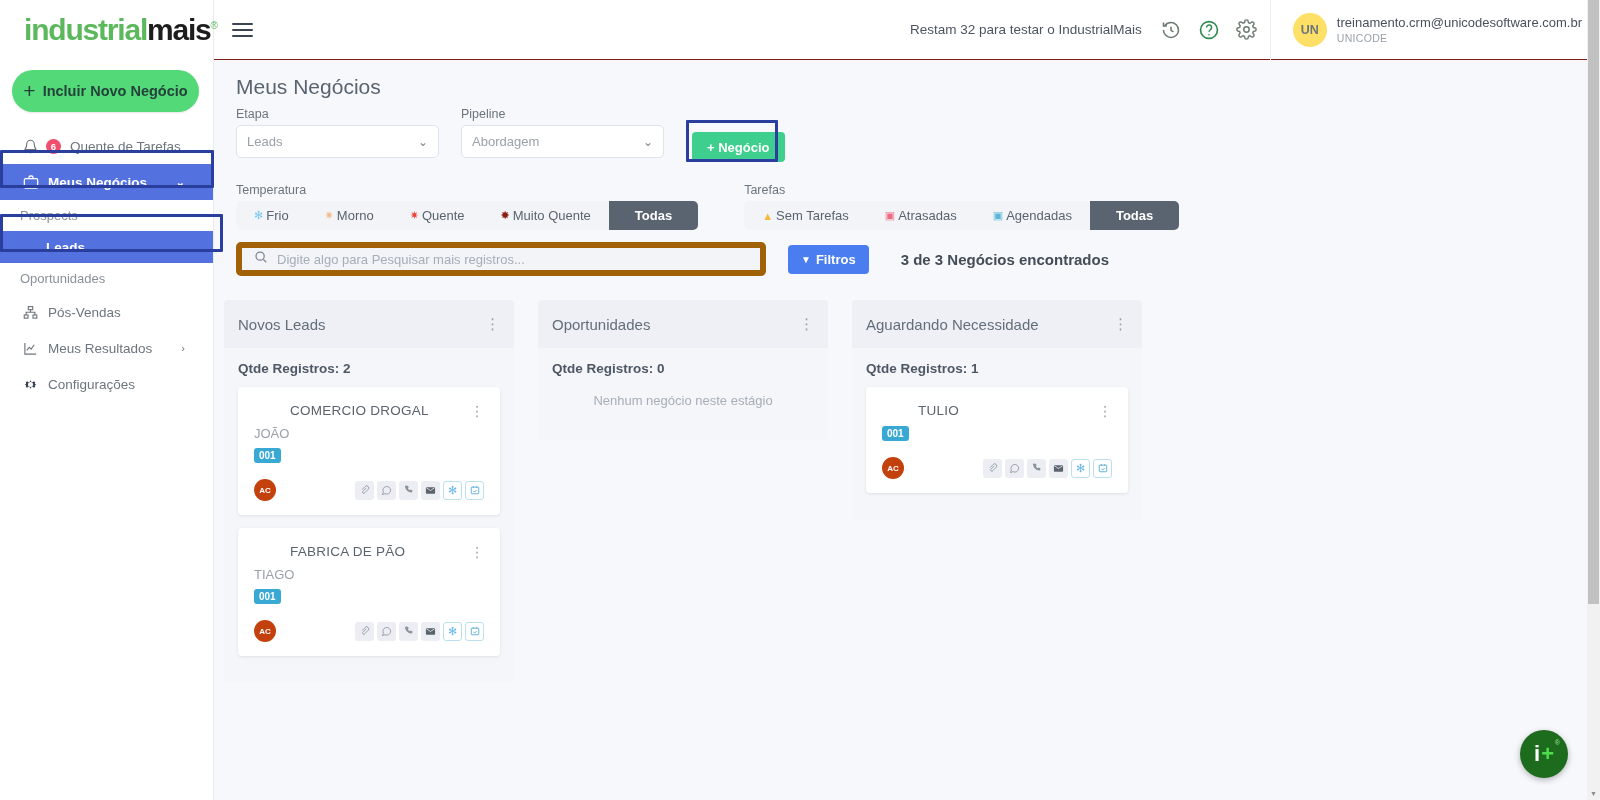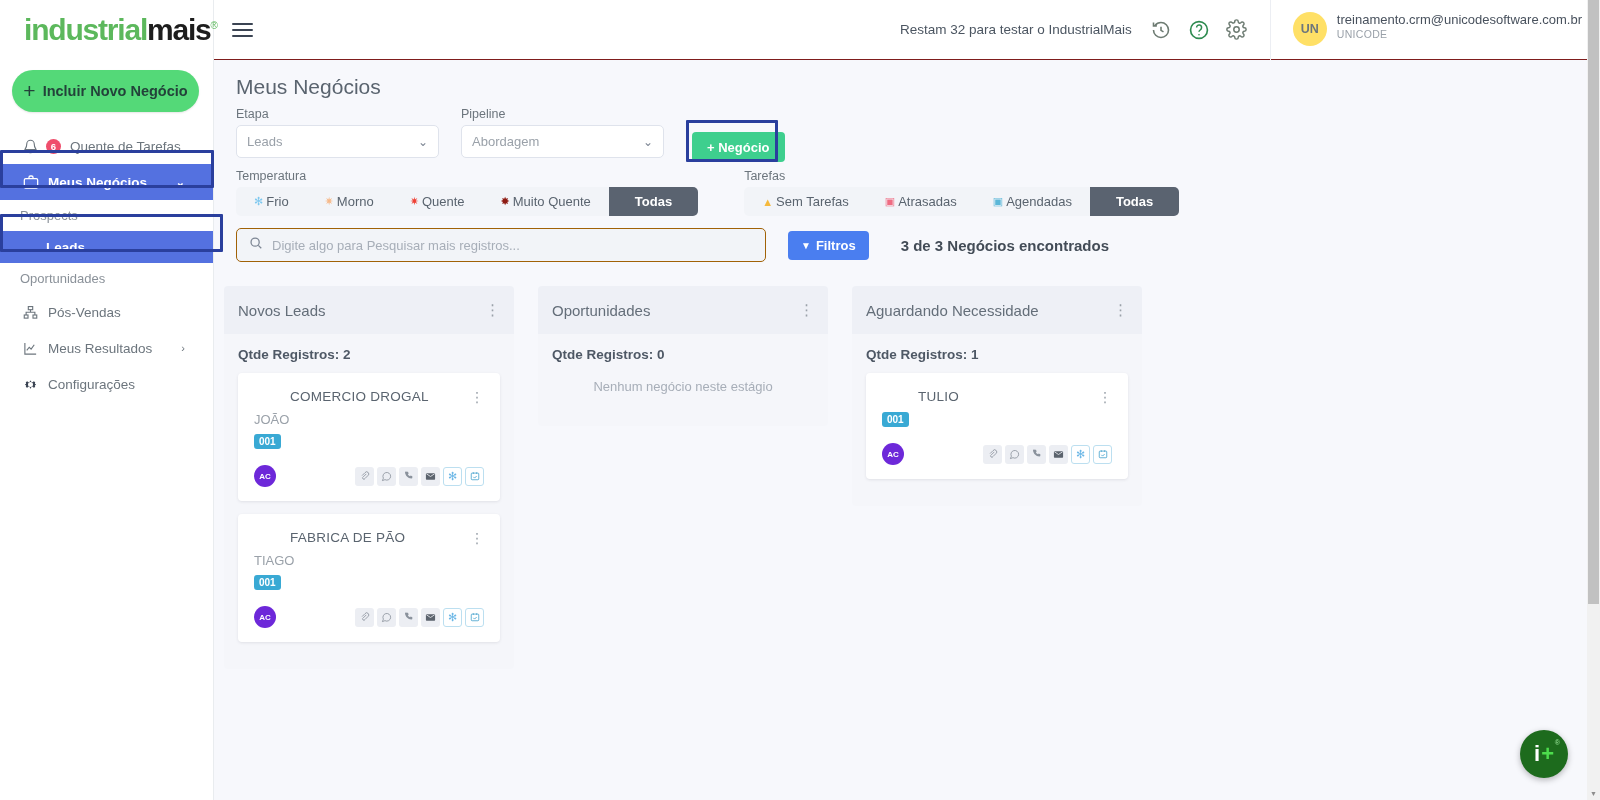--- a/index.html
+++ b/index.html
@@ -70,22 +70,22 @@
   .topbar {
     height: 60px; background: #fff; display: flex; align-items: center;
     border-bottom: 1px solid #7f1d1d; flex: 0 0 60px;
   }
   .burger { width: 42px; display:flex; flex-direction: column; gap: 4px; padding-left: 18px; cursor:pointer;}
   .burger i { display:block; width: 21px; height: 2px; background: #3b4453; border-radius: 1px;}
   .topbar-spacer { flex: 1 1 auto; }
   .trial { font-size: 13.5px; color: #4b5561; margin-right: 10px; }
   .tb-icon { width: 30px; height: 30px; margin: 0 4px; display:flex; align-items:center; justify-content:center; cursor:pointer;}
   .userbox {
-    display: flex; align-items: flex-start; gap: 10px; padding: 12px 18px 0 22px;
-    border-left: 1px solid #eceef3; height: 60px; margin-left: 14px; cursor: pointer;
+    display: flex; align-items: center; gap: 10px; padding: 0 18px 0 22px;
+    border-left: 1px solid #eceef3; height: 60px; margin-left: 4px; cursor: pointer;
   }
   .avatar-yellow {
     width: 34px; height: 34px; border-radius: 50%; background: #ffe066;
     display: flex; align-items: center; justify-content: center;
     font-size: 12.5px; color: #6c757d; font-weight: 600;
   }
   .uemail { font-size: 13px; color: #48515d; line-height: 1.25; }
   .uorg { font-size: 10.5px; color: #9aa1a9; letter-spacing: .3px; }
 
   
@@ -100,35 +100,35 @@
     background: #fff; display: flex; align-items: center; padding: 0 10px;
     font-size: 13px; color: #9aa1a9; cursor: pointer;
   }
   .fselect .chev { margin-left: auto; color: #7d8694; font-size: 12px; }
   .btn-neg {
     margin-top: 19px; background: #3ecf8e; color: #fff; border: none; border-radius: 4px;
     height: 30px; padding: 0 15px; font-size: 13px; font-weight: 600; cursor: pointer;
   }
   .neg-wrap { position: relative; padding: 6px; }
 
-  .segrow { display: flex; padding: 0 8px 0 22px; margin-top: 1px; align-items: flex-end;}
+  .segrow { display: flex; padding: 0 8px 0 22px; margin-top: 15px; align-items: flex-end;}
   .seg-block { margin-right: 22px; }
   .seg {
     display: flex; background: #f2f4f8; border-radius: 5px; overflow: hidden;
     height: 29px; align-items: stretch;
   }
   .seg .opt {
     display: flex; align-items: center; justify-content: center; gap: 3px;
     font-size: 13px; color: #5a646f; padding: 0 18px; cursor: pointer; white-space: nowrap;
   }
   .seg .opt.on { background: #5a6370; color: #fff; font-weight: 600; padding: 0 26px;}
 
   .searchrow { display: flex; align-items: center; padding: 12px 0 0 22px; }
   .searchbox {
-    width: 530px; height: 34px; background: #f2f4f8; border: 1px solid #a16207;
+    width: 530px; height: 34px; background: #f2f4f8; border: 6px solid #a16207;
     border-radius: 5px; display: flex; align-items: center; gap: 9px; padding: 0 12px;
   }
   .searchbox input {
     border: none; background: transparent; outline: none; font-size: 13px;
     color: #5a646f; width: 100%; font-family: "Liberation Sans", sans-serif;
   }
   .searchbox input::placeholder { color: #a7aeb8; }
   .btn-filtros {
     margin-left: 22px; background: #4a7ef0; color: #fff; border: none; border-radius: 4px;
     height: 29px; padding: 0 13px; font-size: 13px; font-weight: 600; cursor: pointer;
@@ -155,21 +155,21 @@
   .card-top { display: flex; align-items: flex-start; margin-left: 36px; }
   .card-title { font-size: 13.5px; color: #5a646f; letter-spacing: .25px; }
   .card-dots { margin-left: auto; color: #9aa1a9; font-size: 14px; cursor: pointer; }
   .card-person { font-size: 13px; color: #9aa1a9; margin-top: 7px; }
   .badge-001 {
     display: inline-block; background: #39a9d4; color: #fff; font-size: 10px;
     font-weight: bold; border-radius: 3px; padding: 2px 5px; margin-top: 7px;
   }
   .card-foot { display: flex; align-items: center; margin-top: 16px; }
   .avatar-ac {
-    width: 22px; height: 22px; border-radius: 50%; background: #6d28d9; color: #fff;
+    width: 22px; height: 22px; border-radius: 50%; background: #c2410c; color: #fff;
     font-size: 8px; font-weight: bold; display: flex; align-items: center; justify-content: center;
   }
   .actions { margin-left: auto; display: flex; gap: 3px; }
   .act {
     width: 19px; height: 19px; border-radius: 3px; background: #eceef3;
     display: flex; align-items: center; justify-content: center; cursor: pointer;
   }
   .act.outline { background: #fff; border: 1px solid #bcdff0; }
 
   

